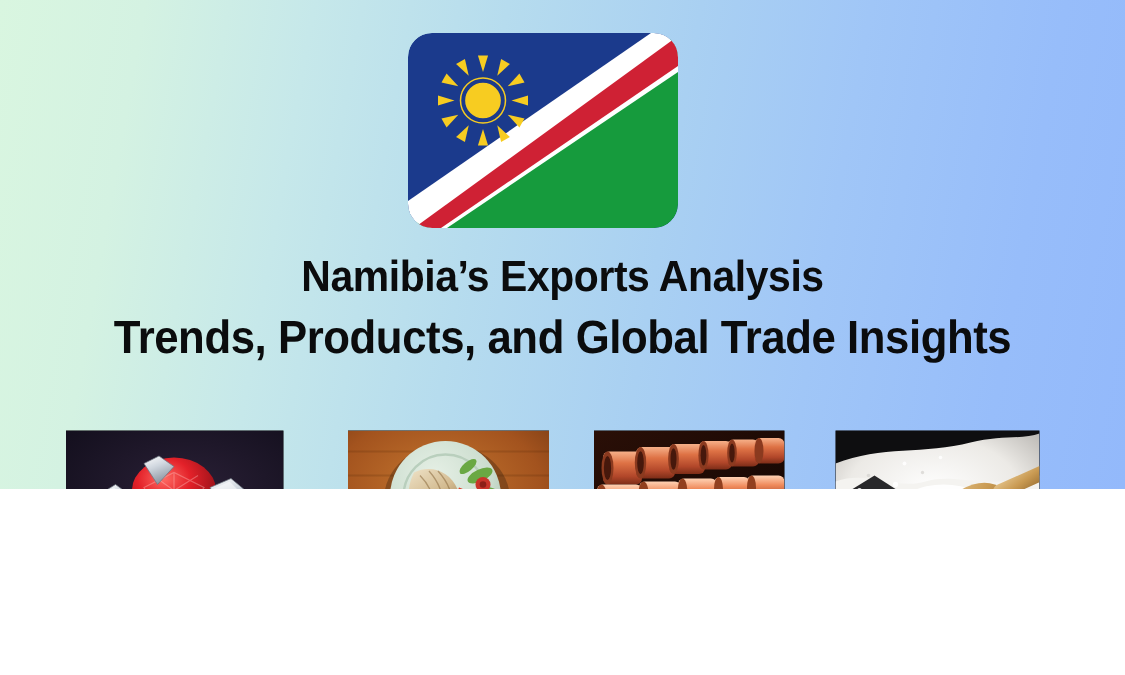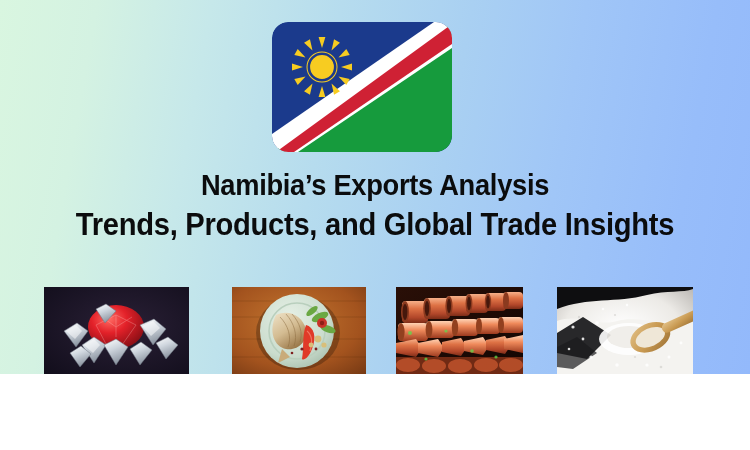--- a/index.html
+++ b/index.html
@@ -3,21 +3,21 @@
 <meta charset="utf-8">
 <style>
   html, body {
     margin: 0;
     padding: 0;
     background: #ffffff;
   }
   #banner {
     position: relative;
     width: 750px;
-    height: 374px;
+    height: 326px;
     overflow: hidden;
     font-family: "Liberation Sans", sans-serif;
     background: linear-gradient(100deg,
         #d9f6e0 0%,
         #d4f2e2 12%,
         #c6e8ea 26%,
         #b6dcee 42%,
         #a9d0f2 58%,
         #a0c6f7 72%,
         #97bdfa 88%,

